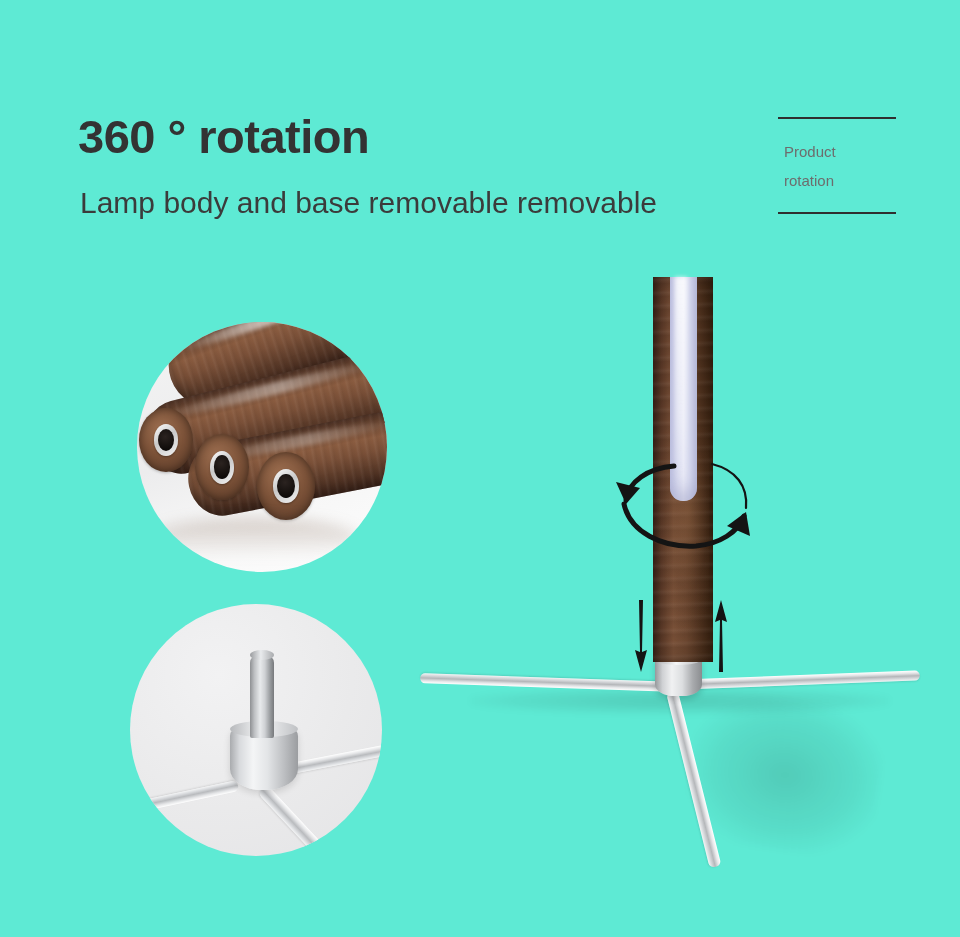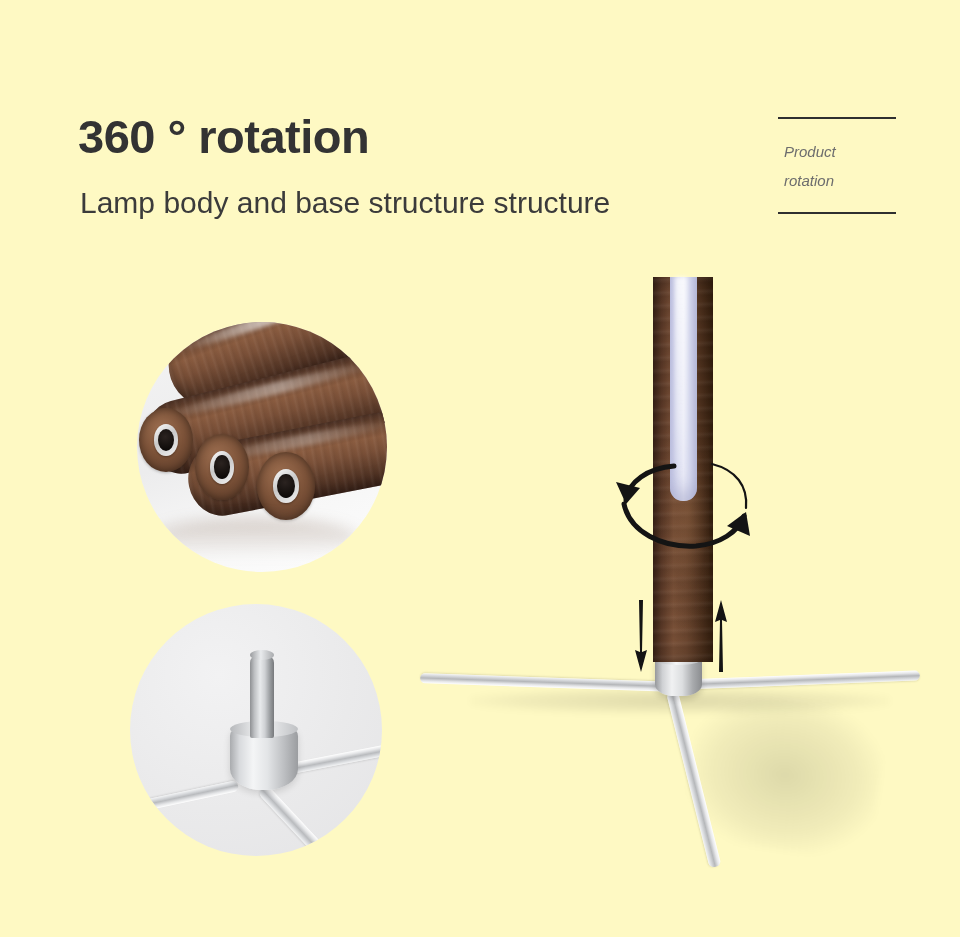--- a/index.html
+++ b/index.html
@@ -4,21 +4,21 @@
 <style>
   html, body {
     margin: 0;
     padding: 0;
     background: #ffffff;
   }
   #page {
     position: relative;
     width: 960px;
     height: 937px;
-    background: #fef9c3;
+    background: #5eead4;
     overflow: hidden;
     font-family: "Liberation Sans", sans-serif;
   }
 
   
   .headline {
     position: absolute;
     left: 78px;
     top: 112px;
     font-size: 47px;
@@ -50,21 +50,20 @@
     width: 118px;
     height: 2px;
     background: #2f2f2f;
   }
   .tag-text {
     margin: 0;
     padding: 18px 0 16px 6px;
     font-size: 15px;
     color: #6d6d6d;
     line-height: 1.95;
-    font-style: italic;
   }
   .tag-text span { display: block; }
 
   
   .inset {
     position: absolute;
     border-radius: 50%;
     overflow: hidden;
   }
   #inset-tubes {
@@ -286,21 +285,21 @@
     overflow: visible;
   }
 </style>
 </head>
 <body>
 
 <div id="page">
 
   <div class="headline">360 ° rotation</div>
 
-  <div class="subhead">Lamp body and base structure structure</div>
+  <div class="subhead">Lamp body and base removable removable</div>
 
   <div class="tag-block">
     <div class="tag-rule"></div>
     <p class="tag-text">
       <span>Product</span>
       <span>rotation</span>
     </p>
     <div class="tag-rule"></div>
   </div>
 

